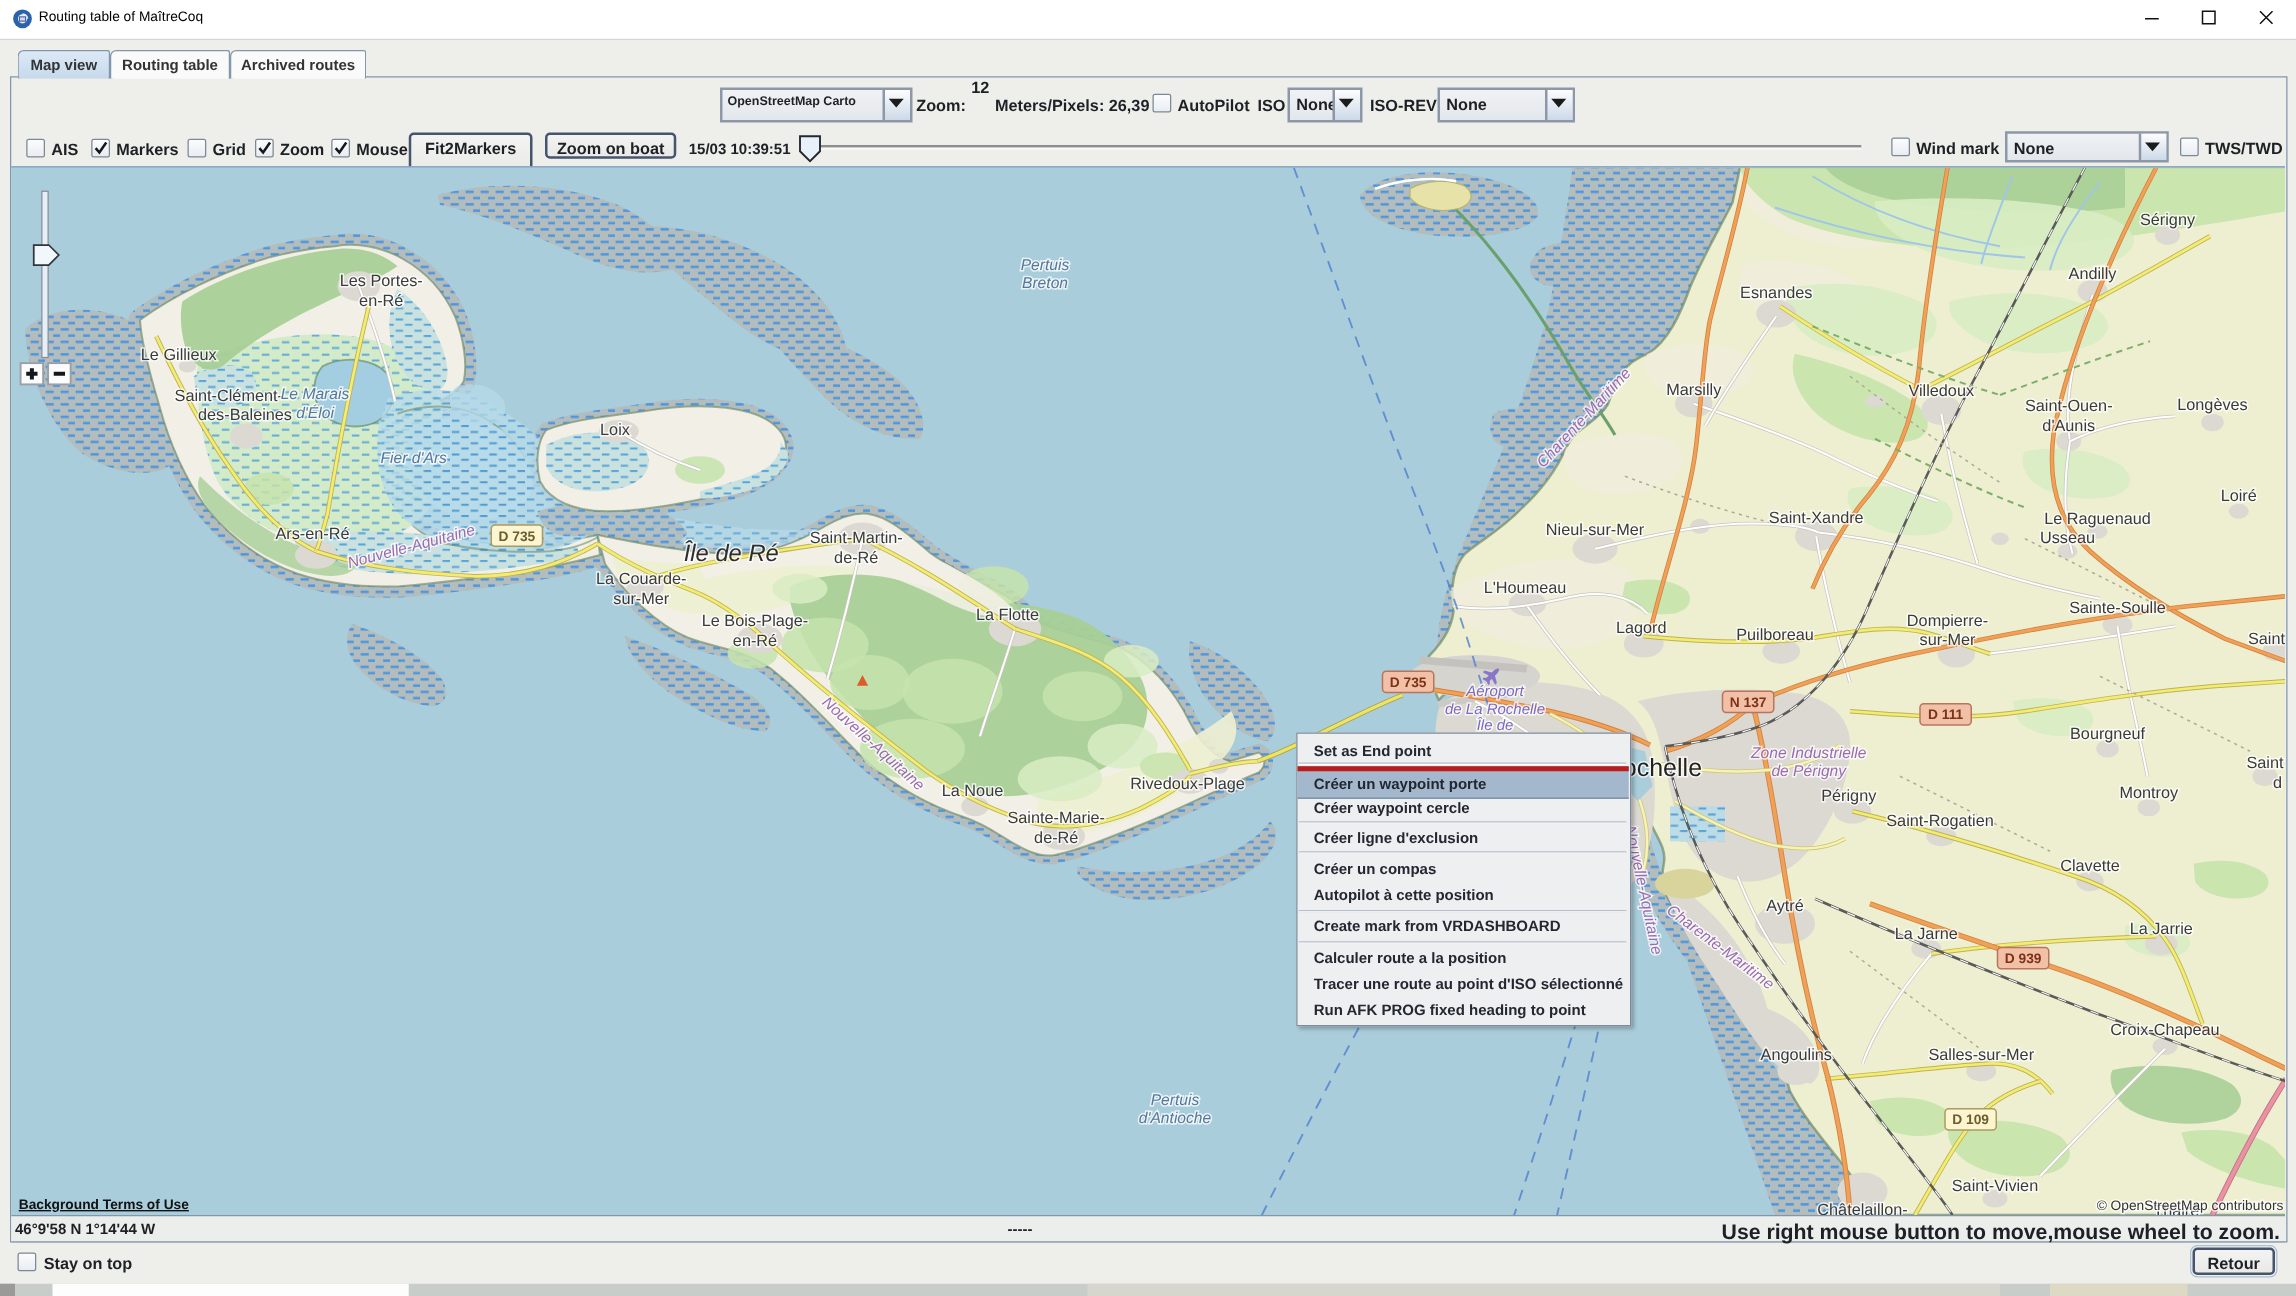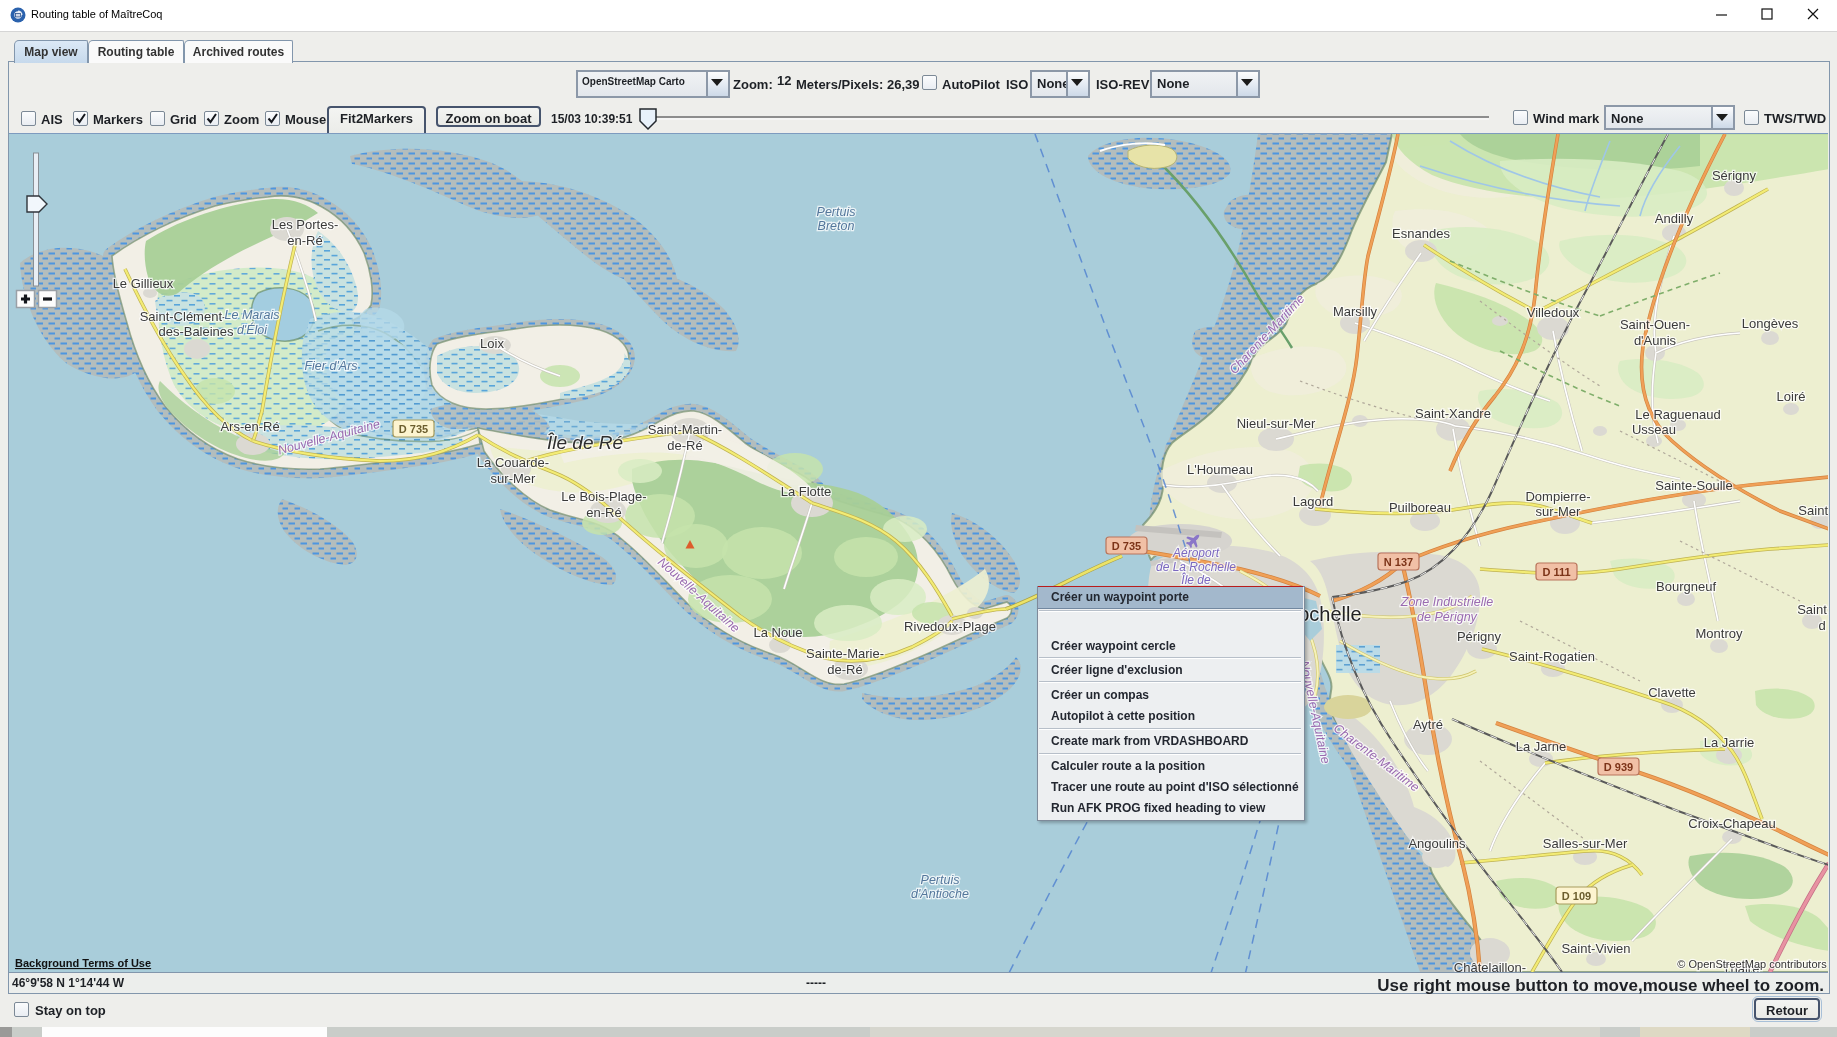--- a/index.html
+++ b/index.html
@@ -50,21 +50,21 @@
 <div class="abs" id="panel"></div>
 <div class="abs tab" style="left:14px;width:72px;background:linear-gradient(#dce9f6,#c6d9ec);z-index:3">Map view</div>
 <div class="abs tab" style="left:88px;width:94px;background:#fafafa;">Routing table</div>
 <div class="abs tab" style="left:184px;width:107px;background:#fafafa;text-align:center;">Archived routes</div>
 
 <div class="abs combo" style="left:576px;top:70px;width:150px;height:24px">
     <span class="tx" style="font-size:10px;left:4px">OpenStreetMap Carto</span>
     <span class="ar"></span>
   </div>
 <div class="abs lbl" style="left:733px;top:77px">Zoom:</div>
-<div class="abs lbl" style="left:777px;top:73px">12</div>
+<div class="abs lbl" style="left:777px;top:62px">12</div>
 <div class="abs lbl" style="left:796px;top:77px">Meters/Pixels:</div>
 <div class="abs lbl" style="left:887px;top:77px">26,39</div>
 <div class="abs cb" style="left:922px;top:75px"></div>
 <div class="abs lbl" style="left:942px;top:77px">AutoPilot</div>
 <div class="abs lbl" style="left:1006px;top:77px">ISO</div>
 <div class="abs combo" style="left:1030px;top:70px;width:56px;height:24px">
     <span class="tx">None</span>
     <span class="ar"></span>
   </div>
 <div class="abs lbl" style="left:1096px;top:77px">ISO-REV</div>
@@ -504,33 +504,33 @@
  <path d="M18,63h12l8,8l-8,8h-12z" fill="#f2f7fc" stroke="#30353b" stroke-width="1.4"></path>
  <rect x="7.5" y="157.5" width="18" height="17" fill="#fcfcfc" stroke="#9aa0a6" stroke-width="1.5"></rect>
  <rect x="29.5" y="157.5" width="18" height="17" fill="#fcfcfc" stroke="#9aa0a6" stroke-width="1.5"></rect>
  <path d="M12,166h9M16.5,161.5v9" stroke="#14171c" stroke-width="3.2"></path>
  <path d="M34,166h9" stroke="#14171c" stroke-width="3.2"></path>
 </svg>
 
 <div class="abs menu"></div>
 <div class="abs mi" style="left:1038px;top:591px;width:252px;">Set as End point</div>
 <div class="abs msep" style="left:1039px;top:610px;width:262px;"></div>
-<div class="abs mi" style="left:1038px;top:586px;width:252px;background:#a3b8cc;border-top:1px solid #b91c1c;border-bottom:1px solid #7288a0">Créer un waypoint porte</div>
+<div class="abs mi" style="left:1038px;top:613px;width:252px;background:#a3b8cc;border-top:4px solid #b91c1c;border-bottom:1px solid #7288a0">Créer un waypoint porte</div>
 <div class="abs mi" style="left:1038px;top:636px;width:252px;">Créer waypoint cercle</div>
 <div class="abs msep" style="left:1039px;top:657px;width:262px;"></div>
 <div class="abs mi" style="left:1038px;top:660px;width:252px;">Créer ligne d'exclusion</div>
 <div class="abs msep" style="left:1039px;top:681px;width:262px;"></div>
 <div class="abs mi" style="left:1038px;top:685px;width:252px;">Créer un compas</div>
 <div class="abs mi" style="left:1038px;top:706px;width:252px;">Autopilot à cette position</div>
 <div class="abs msep" style="left:1039px;top:728px;width:262px;"></div>
 <div class="abs mi" style="left:1038px;top:731px;width:252px;">Create mark from VRDASHBOARD</div>
 <div class="abs msep" style="left:1039px;top:753px;width:262px;"></div>
 <div class="abs mi" style="left:1038px;top:756px;width:252px;">Calculer route a la position</div>
 <div class="abs mi" style="left:1038px;top:777px;width:252px;">Tracer une route au point d'ISO sélectionné</div>
-<div class="abs mi" style="left:1038px;top:798px;width:252px;">Run AFK PROG fixed heading to view</div>
+<div class="abs mi" style="left:1038px;top:798px;width:252px;">Run AFK PROG fixed heading to point</div>
 
 <div class="abs" id="statusrow"></div>
 <div class="abs" style="left:12px;top:976px;font-weight:bold;font-size:12px;color:#1d2025">46°9'58 N 1°14'44 W</div>
 <div class="abs" style="left:806px;top:976px;font-weight:bold;font-size:12px;color:#1d2025">-----</div>
 <div class="abs" style="right:13px;top:976px;font-weight:bold;font-size:17px;color:#1d2025">Use right mouse button to move,mouse wheel to zoom.</div>
 <div class="abs cb" style="left:14px;top:1002px"></div>
 <div class="abs lbl" style="left:35px;top:1003px">Stay on top</div>
 <div class="abs btn" style="left:1754px;top:998px;width:66px;height:22px;line-height:22px;outline:1px solid #a8c0d8;outline-offset:1px">Retour</div>
 <div class="abs" id="bottomstrip"></div>
 <div class="abs" style="left:0px;top:1027px;width:12px;height:10px;background:#9a9a98"></div>

